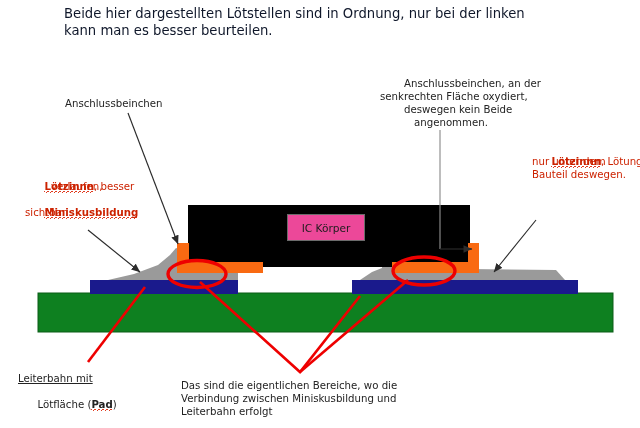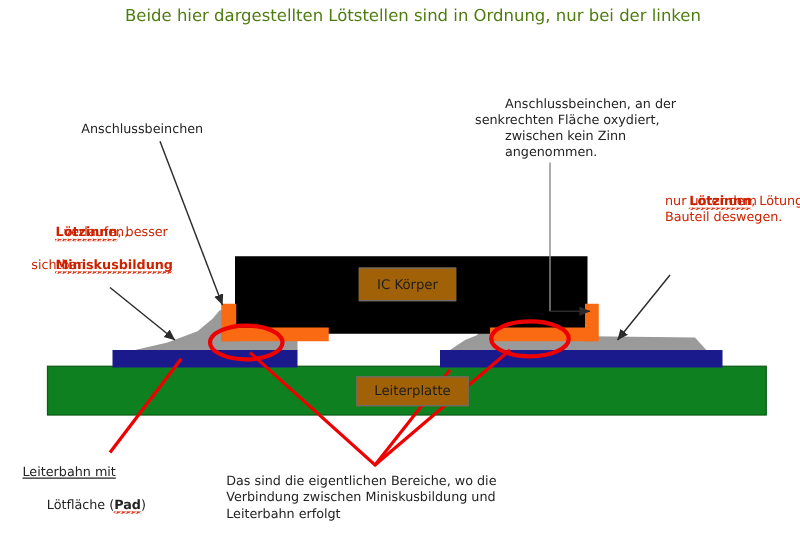--- a/index.html
+++ b/index.html
@@ -5,49 +5,50 @@
   html,body{margin:0;padding:0;background:#ffffff;}
   body{
     width:640px;height:428px;position:relative;overflow:hidden;
     font-family:"DejaVu Sans", sans-serif;
     color:#1a1a1a;
   }
   .canvas{position:absolute;inset:0;width:640px;height:428px;}
   svg.layer{position:absolute;left:0;top:0;width:640px;height:428px;pointer-events:none;}
 
   .txt{position:absolute;white-space:pre;line-height:1.30;}
-  .hdr{font-size:13.2px;color:#4d7c0f;margin-left:36px;}
+  .hdr{font-size:13.2px;color:#0f172a;}
   .anno{font-size:10.2px;color:#232323;}
   .anno-red{font-size:10.2px;color:#cc2200;}
 
   
   .sq{
     background-image:
       repeating-linear-gradient(135deg,
         #e03a1e 0px,#e03a1e 1.1px,
         transparent 1.1px,transparent 2.2px);
     background-repeat:repeat-x;
     background-size:4px 2px;
     background-position:left bottom;
     padding-bottom:1px;
     font-weight:bold;
   }
 
   .boxlabel{
-    position:absolute;background:#a16207;border:1px solid #6b6b6b;
+    position:absolute;background:#ec4899;border:1px solid #6b6b6b;
     font-size:10.6px;color:#1d1d1d;display:flex;align-items:center;
     justify-content:center;white-space:nowrap;box-sizing:border-box;
   }
 </style>
 </head>
 <body>
 
 <div class="canvas">
 
   <div class="txt hdr" style="left:64px;top:5px;">Beide hier dargestellten Lötstellen sind in Ordnung, nur bei der linken</div>
+  <div class="txt hdr" style="left:64px;top:22px;">kann man es besser beurteilen.</div>
 
   <svg class="layer" viewBox="0 0 640 428">
     <defs>
       <marker id="arrGray" markerWidth="9" markerHeight="9" refX="7.4" refY="3.3" orient="auto">
         <path d="M0,0 L7.6,3.3 L0,6.6 z" fill="#2b2b2b"></path>
       </marker>
     </defs>
 
     <rect x="38" y="293" width="575" height="39" fill="#0e8020" stroke="#0a5c17" stroke-width="1"></rect>
 
@@ -80,29 +81,28 @@
 
     <line x1="536" y1="220" x2="494" y2="272" stroke="#2b2b2b" stroke-width="1.15" marker-end="url(#arrGray)"></line>
 
     <line x1="88" y1="362" x2="145" y2="287" stroke="#ee0000" stroke-width="2.6"></line>
 
     <polyline points="200,282 300,372 360,296" fill="none" stroke="#ee0000" stroke-width="2.6"></polyline>
     <line x1="300" y1="372" x2="408" y2="280" stroke="#ee0000" stroke-width="2.6"></line>
   </svg>
 
   <div class="boxlabel" style="left:287px;top:214px;width:78px;height:27px;">IC Körper</div>
-  <div class="boxlabel" style="left:285px;top:301px;width:90px;height:24px;">Leiterplatte</div>
 
   <div class="txt anno" style="left:65px;top:97px;">Anschlussbeinchen</div>
 
   <div>
     <div class="txt anno" style="left:404px;top:77px;">Anschlussbeinchen, an der</div>
     <div class="txt anno" style="left:380px;top:90px;">senkrechten Fläche oxydiert,</div>
-    <div class="txt anno" style="left:404px;top:103px;">zwischen kein Zinn</div>
-    <div class="txt anno" style="left:404px;top:116px;">angenommen.</div>
+    <div class="txt anno" style="left:404px;top:103px;">deswegen kein Beide</div>
+    <div class="txt anno" style="left:414px;top:116px;">angenommen.</div>
   </div>
 
   <div>
     <div class="txt anno-red" style="left:25px;top:167px;">
       <span class="sq">Lötzinnn</span><span>, besser</span>
     </div>
     <div class="txt anno-red" style="left:25px;top:180px;margin-left:26px;">verlaufen,</div>
     <div class="txt anno-red" style="left:25px;top:193px;">
       <span class="sq">Miniskusbildung</span>
     </div>

